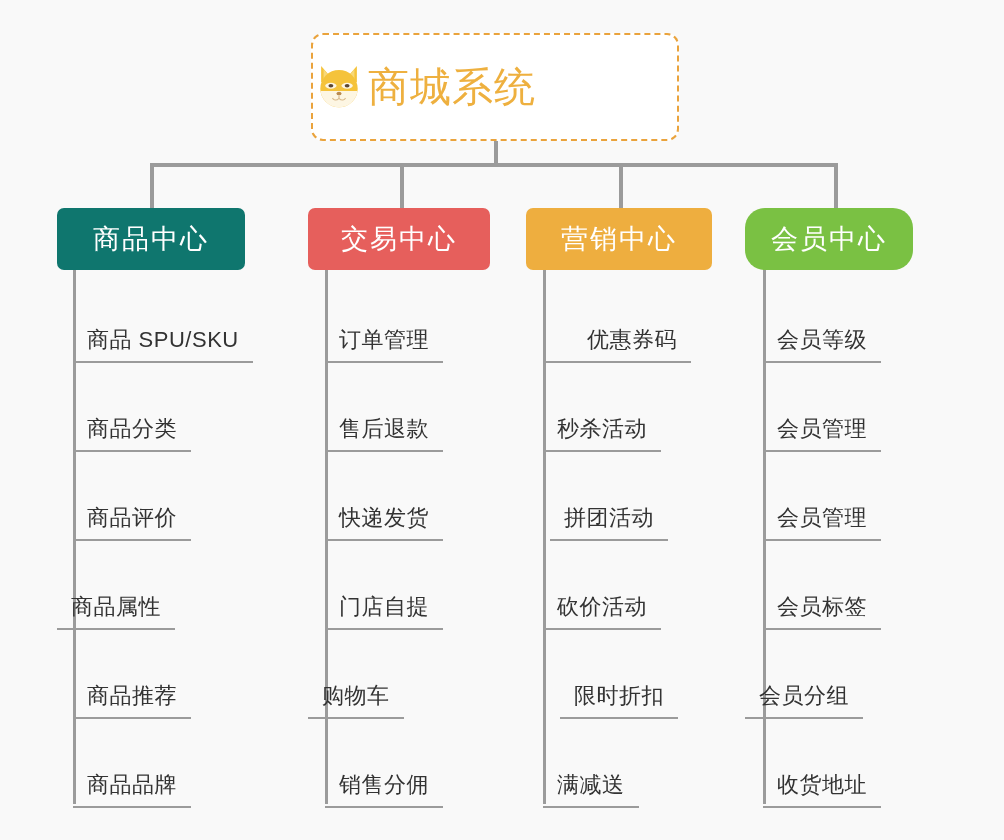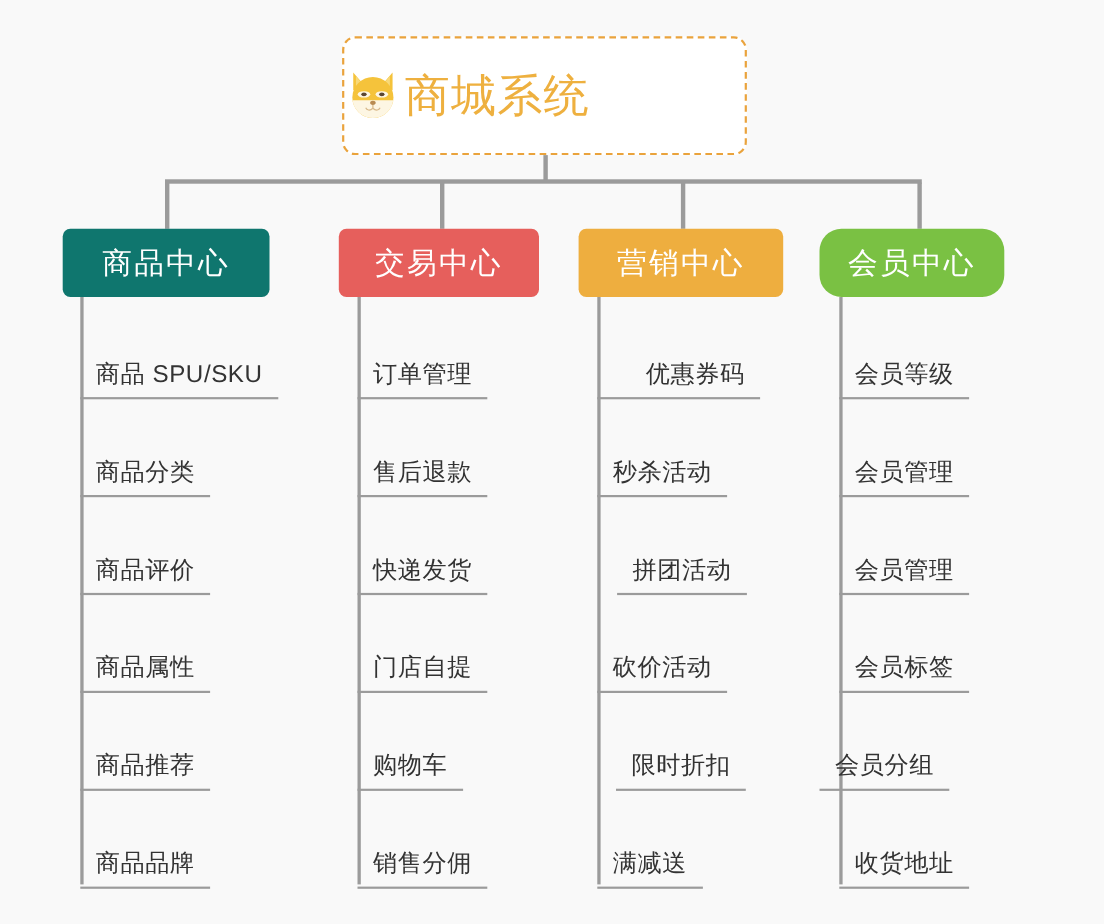--- a/index.html
+++ b/index.html
@@ -164,21 +164,21 @@
       <div class="leaf">
           <span class="leaf-inner" style="margin-left: 16px; border-bottom-color: rgb(155, 155, 155);"><span class="leaf-label">商品 SPU/SKU</span></span>
         </div>
       <div class="leaf">
           <span class="leaf-inner" style="margin-left: 16px; border-bottom-color: rgb(155, 155, 155);"><span class="leaf-label">商品分类</span></span>
         </div>
       <div class="leaf">
           <span class="leaf-inner" style="margin-left: 16px; border-bottom-color: rgb(155, 155, 155);"><span class="leaf-label">商品评价</span></span>
         </div>
       <div class="leaf">
-          <span class="leaf-inner" style="margin-left: 16px; border-bottom-color: rgb(155, 155, 155);"><span class="leaf-label">商品属性</span></span>
+          <span class="leaf-inner" style="margin-left: 0; border-bottom-color: rgb(155, 155, 155);"><span class="leaf-label">商品属性</span></span>
         </div>
       <div class="leaf">
           <span class="leaf-inner" style="margin-left: 16px; border-bottom-color: rgb(155, 155, 155);"><span class="leaf-label">商品推荐</span></span>
         </div>
       <div class="leaf">
           <span class="leaf-inner" style="margin-left: 16px; border-bottom-color: rgb(155, 155, 155);"><span class="leaf-label">商品品牌</span></span>
         </div>
     </div>
   </div>
 
@@ -194,42 +194,42 @@
       <div class="leaf">
           <span class="leaf-inner" style="margin-left: 17px; border-bottom-color: rgb(155, 155, 155);"><span class="leaf-label">售后退款</span></span>
         </div>
       <div class="leaf">
           <span class="leaf-inner" style="margin-left: 17px; border-bottom-color: rgb(155, 155, 155);"><span class="leaf-label">快递发货</span></span>
         </div>
       <div class="leaf">
           <span class="leaf-inner" style="margin-left: 17px; border-bottom-color: rgb(155, 155, 155);"><span class="leaf-label">门店自提</span></span>
         </div>
       <div class="leaf">
-          <span class="leaf-inner" style="margin-left: 17px; border-bottom-color: rgb(155, 155, 155);"><span class="leaf-label">购物车</span></span>
+          <span class="leaf-inner" style="border-bottom-color: rgb(155, 155, 155);"><span class="leaf-label">购物车</span></span>
         </div>
       <div class="leaf">
           <span class="leaf-inner" style="margin-left: 17px; border-bottom-color: rgb(155, 155, 155);"><span class="leaf-label">销售分佣</span></span>
         </div>
     </div>
   </div>
 
   <div class="column" id="col-2" style="left: 526px; width: 186px;">
     <div class="col-header" style="background: rgb(238, 174, 63); width: 186px;">
       <span>营销中心</span>
     </div>
     <div class="leaf-list">
       <div class="spine" style="left: 17px; background: rgb(155, 155, 155); height: 534px;"></div>
       <div class="leaf">
           <span class="leaf-inner" style="margin-left: 17px; border-bottom-color: rgb(155, 155, 155); padding-left: 44px;"><span class="leaf-label">优惠券码</span></span>
         </div>
       <div class="leaf">
           <span class="leaf-inner" style="margin-left: 17px; border-bottom-color: rgb(155, 155, 155);"><span class="leaf-label">秒杀活动</span></span>
         </div>
       <div class="leaf">
-          <span class="leaf-inner" style="margin-left: 35px; border-bottom-color: rgb(155, 155, 155);"><span class="leaf-label">拼团活动</span></span>
+          <span class="leaf-inner" style="margin-left: 24px; border-bottom-color: rgb(155, 155, 155);"><span class="leaf-label">拼团活动</span></span>
         </div>
       <div class="leaf">
           <span class="leaf-inner" style="margin-left: 17px; border-bottom-color: rgb(155, 155, 155);"><span class="leaf-label">砍价活动</span></span>
         </div>
       <div class="leaf">
           <span class="leaf-inner" style="margin-left: 34px; border-bottom-color: rgb(155, 155, 155);"><span class="leaf-label">限时折扣</span></span>
         </div>
       <div class="leaf">
           <span class="leaf-inner" style="margin-left: 17px; border-bottom-color: rgb(155, 155, 155);"><span class="leaf-label">满减送</span></span>
         </div>

